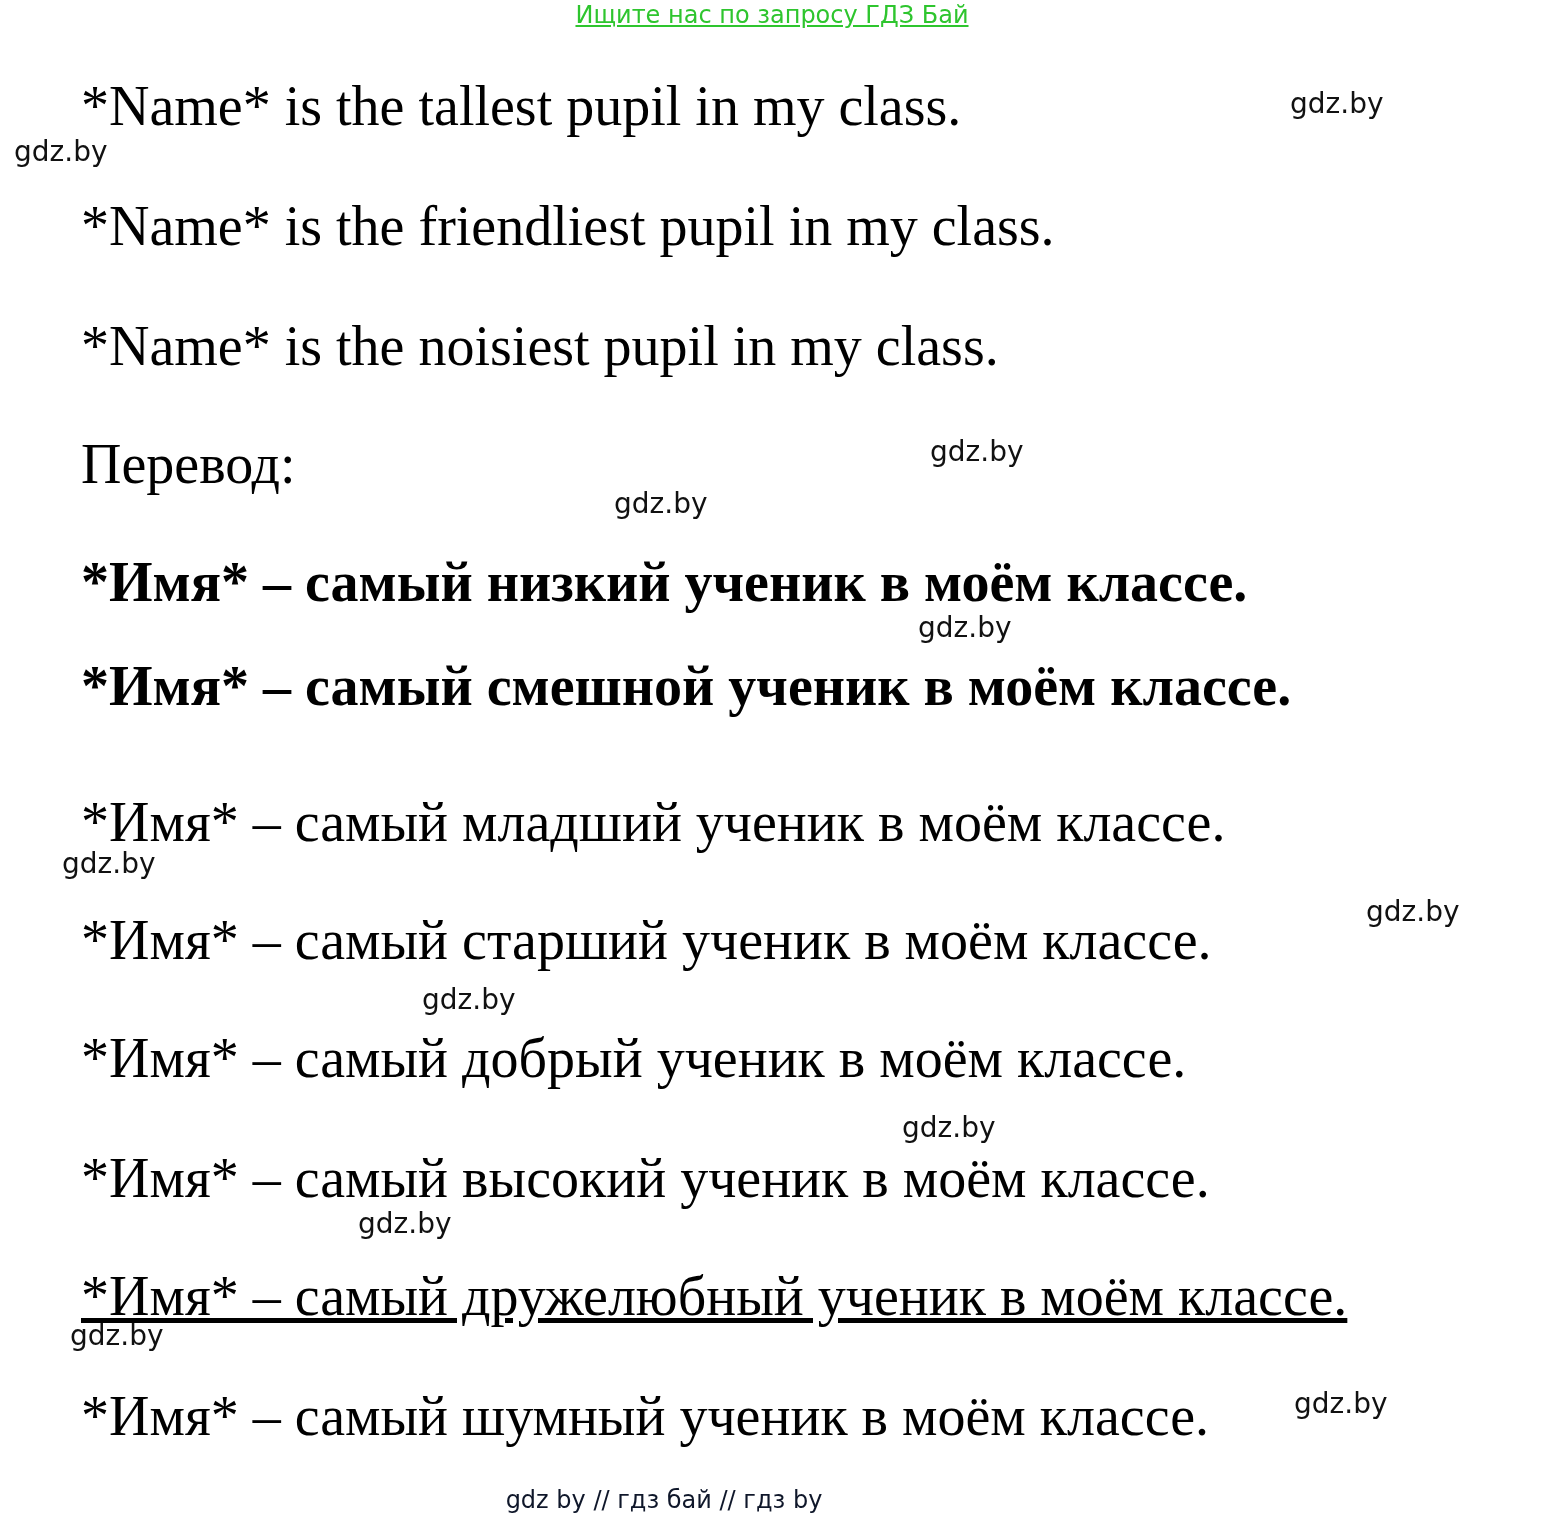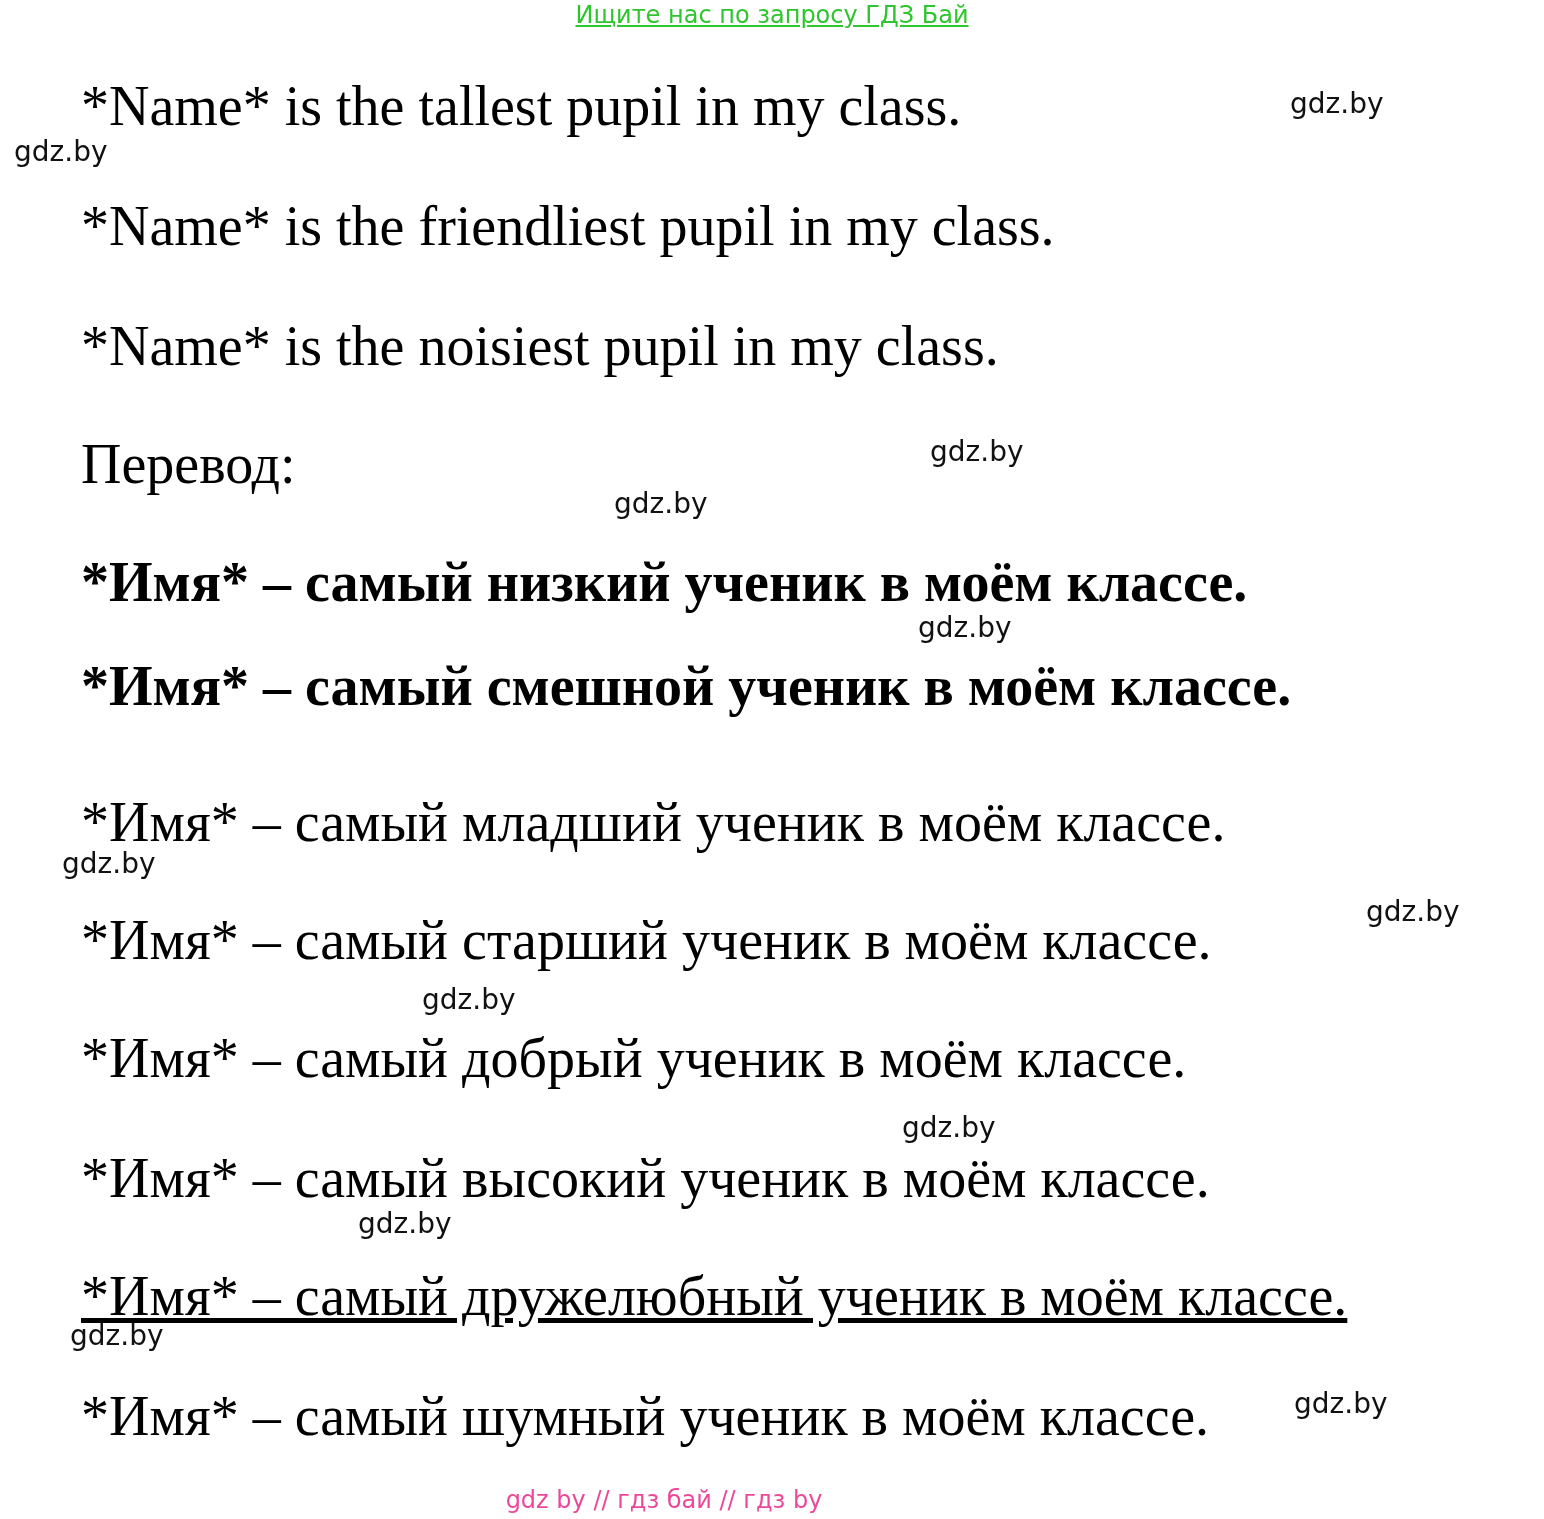--- a/index.html
+++ b/index.html
@@ -6,21 +6,21 @@
   body { width: 1544px; height: 1519px; position: relative; overflow: hidden; }
   .header {
     position: absolute; left: 0; top: 0; width: 1544px; text-align: center;
     font-family: "DejaVu Sans", sans-serif; font-size: 24px; line-height: 30px;
     color: #2ec52e;
     text-decoration: underline;
   }
   .footer {
     position: absolute; left: 0; top: 1484px; width: 1328px; text-align: center;
     font-family: "DejaVu Sans", sans-serif; font-size: 24px; line-height: 32px;
-    color: #ec4899;
+    color: #0f172a;
   }
   .line {
     position: absolute; left: 68px;
     font-family: "Liberation Serif", serif; font-size: 56px; line-height: 60px;
     color: #000; white-space: nowrap; margin-left: 13px;
   }
   .heading { font-weight: normal; }
   .wm {
     position: absolute; font-family: "DejaVu Sans", sans-serif;
     font-size: 28px; line-height: 28px; color: #111; white-space: nowrap;

